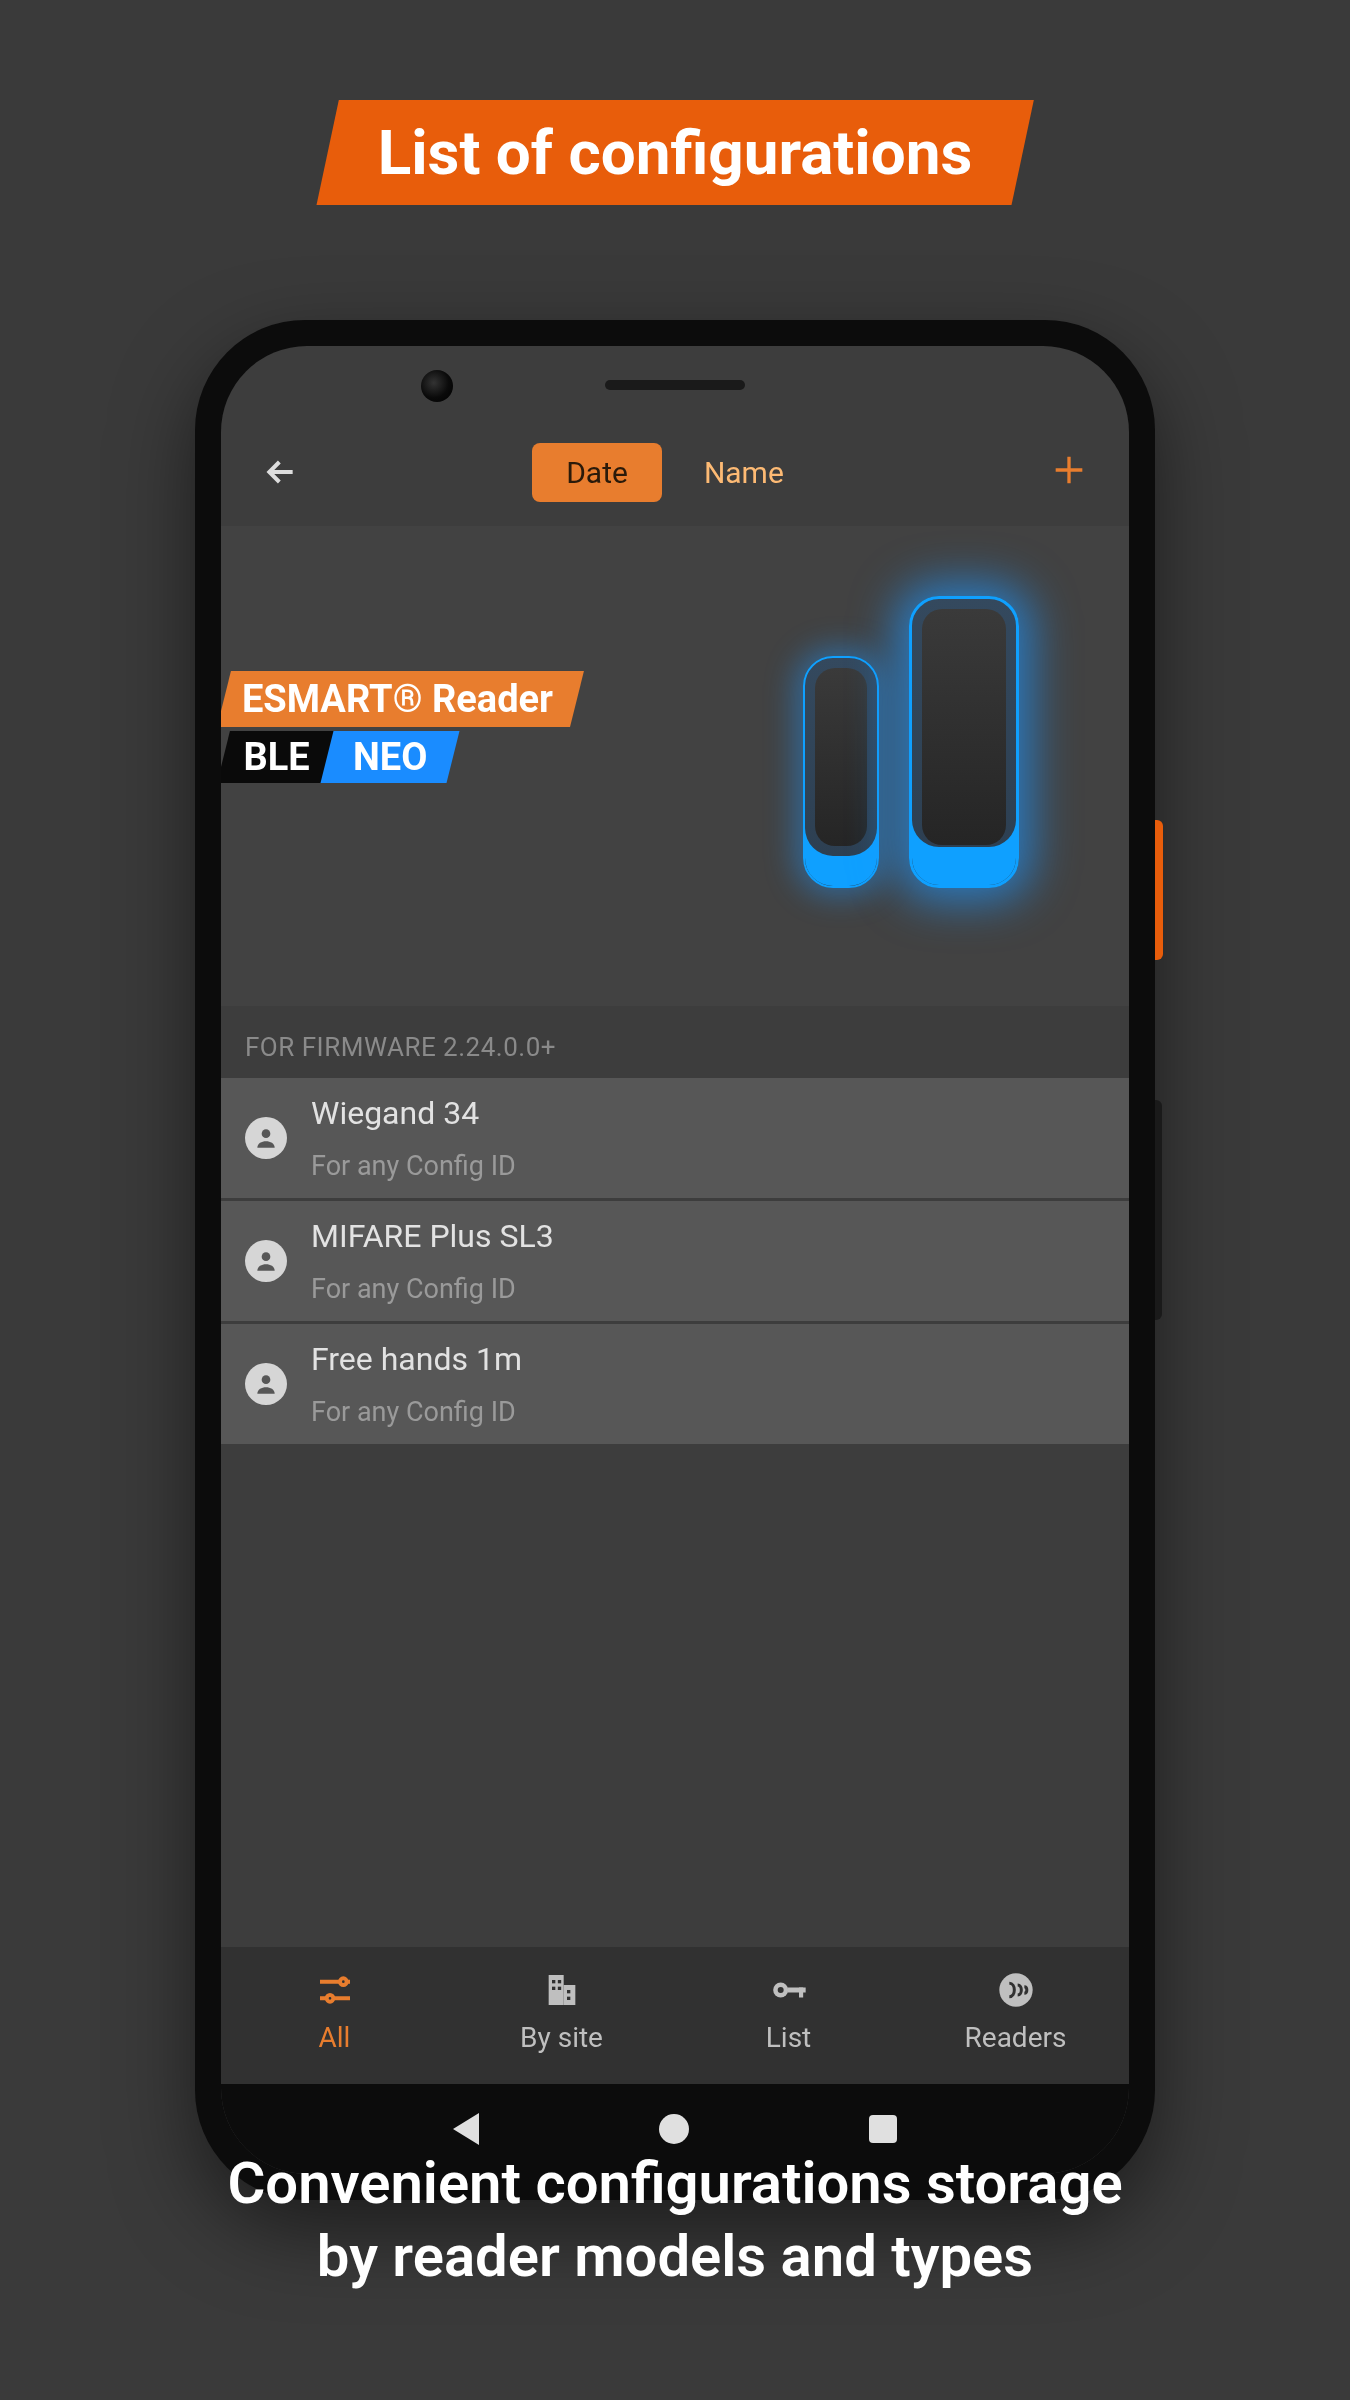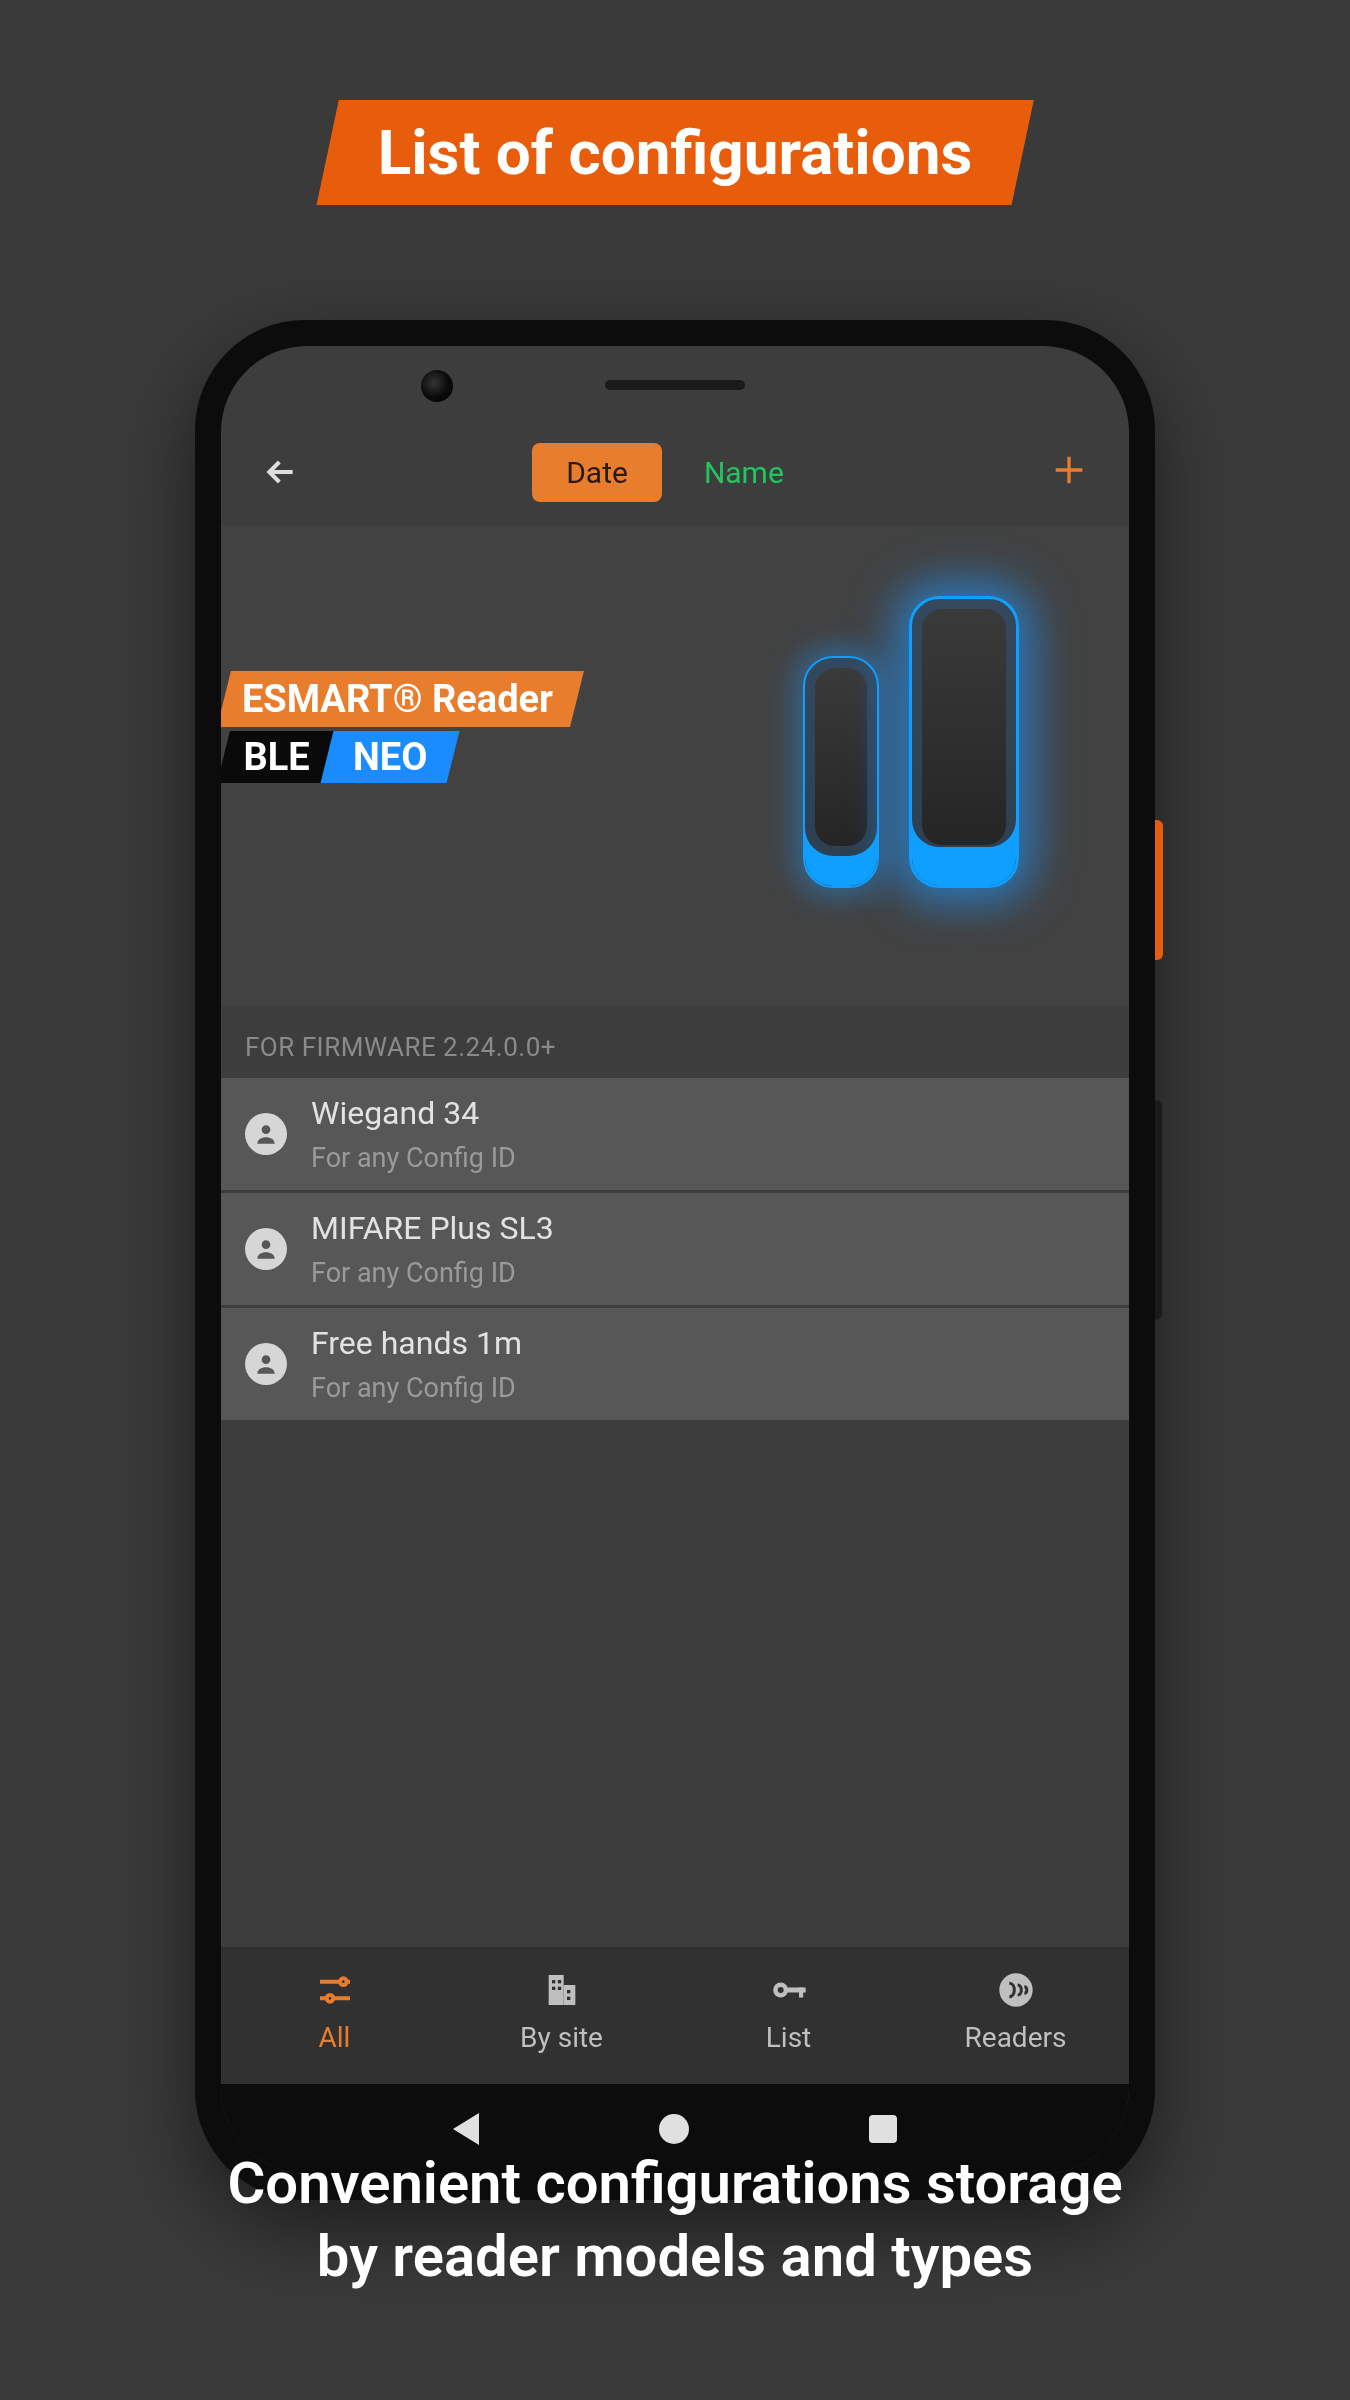--- a/index.html
+++ b/index.html
@@ -101,21 +101,21 @@
     width: 50px;
     cursor: pointer;
   }
   .sort-segment {
     display: flex;
     gap: 8px;
   }
   .sort-btn {
     padding: 12px 34px;
     font-size: 30px;
-    color: #22c55e;
+    color: #fdba74;
     border-radius: 8px;
     cursor: pointer;
   }
   .sort-btn.active {
     background: #e87d2e;
     color: #2a1a0a;
   }
   .plus-btn {
     color: #e87d2e;
     font-size: 48px;
@@ -228,21 +228,21 @@
   .list-icon {
     width: 42px;
     height: 42px;
     background: #d6d6d6;
     border-radius: 50%;
     display: flex;
     align-items: center;
     justify-content: center;
   }
   .list-icon svg { width: 26px; height: 26px; fill: #575757; }
-  .list-text { display:flex; flex-direction: column; gap: 10px; }
+  .list-text { display:flex; flex-direction: column; gap: 18px; }
   .list-title { color: #e2e2e2; font-size: 32px; }
   .list-sub { color: #9a9a9a; font-size: 27px; }
   .spacer { flex: 1; }
   .bottom-nav {
     background: #313131;
     display: flex;
     justify-content: space-around;
     align-items: center;
     padding: 22px 0 30px 0;
   }

